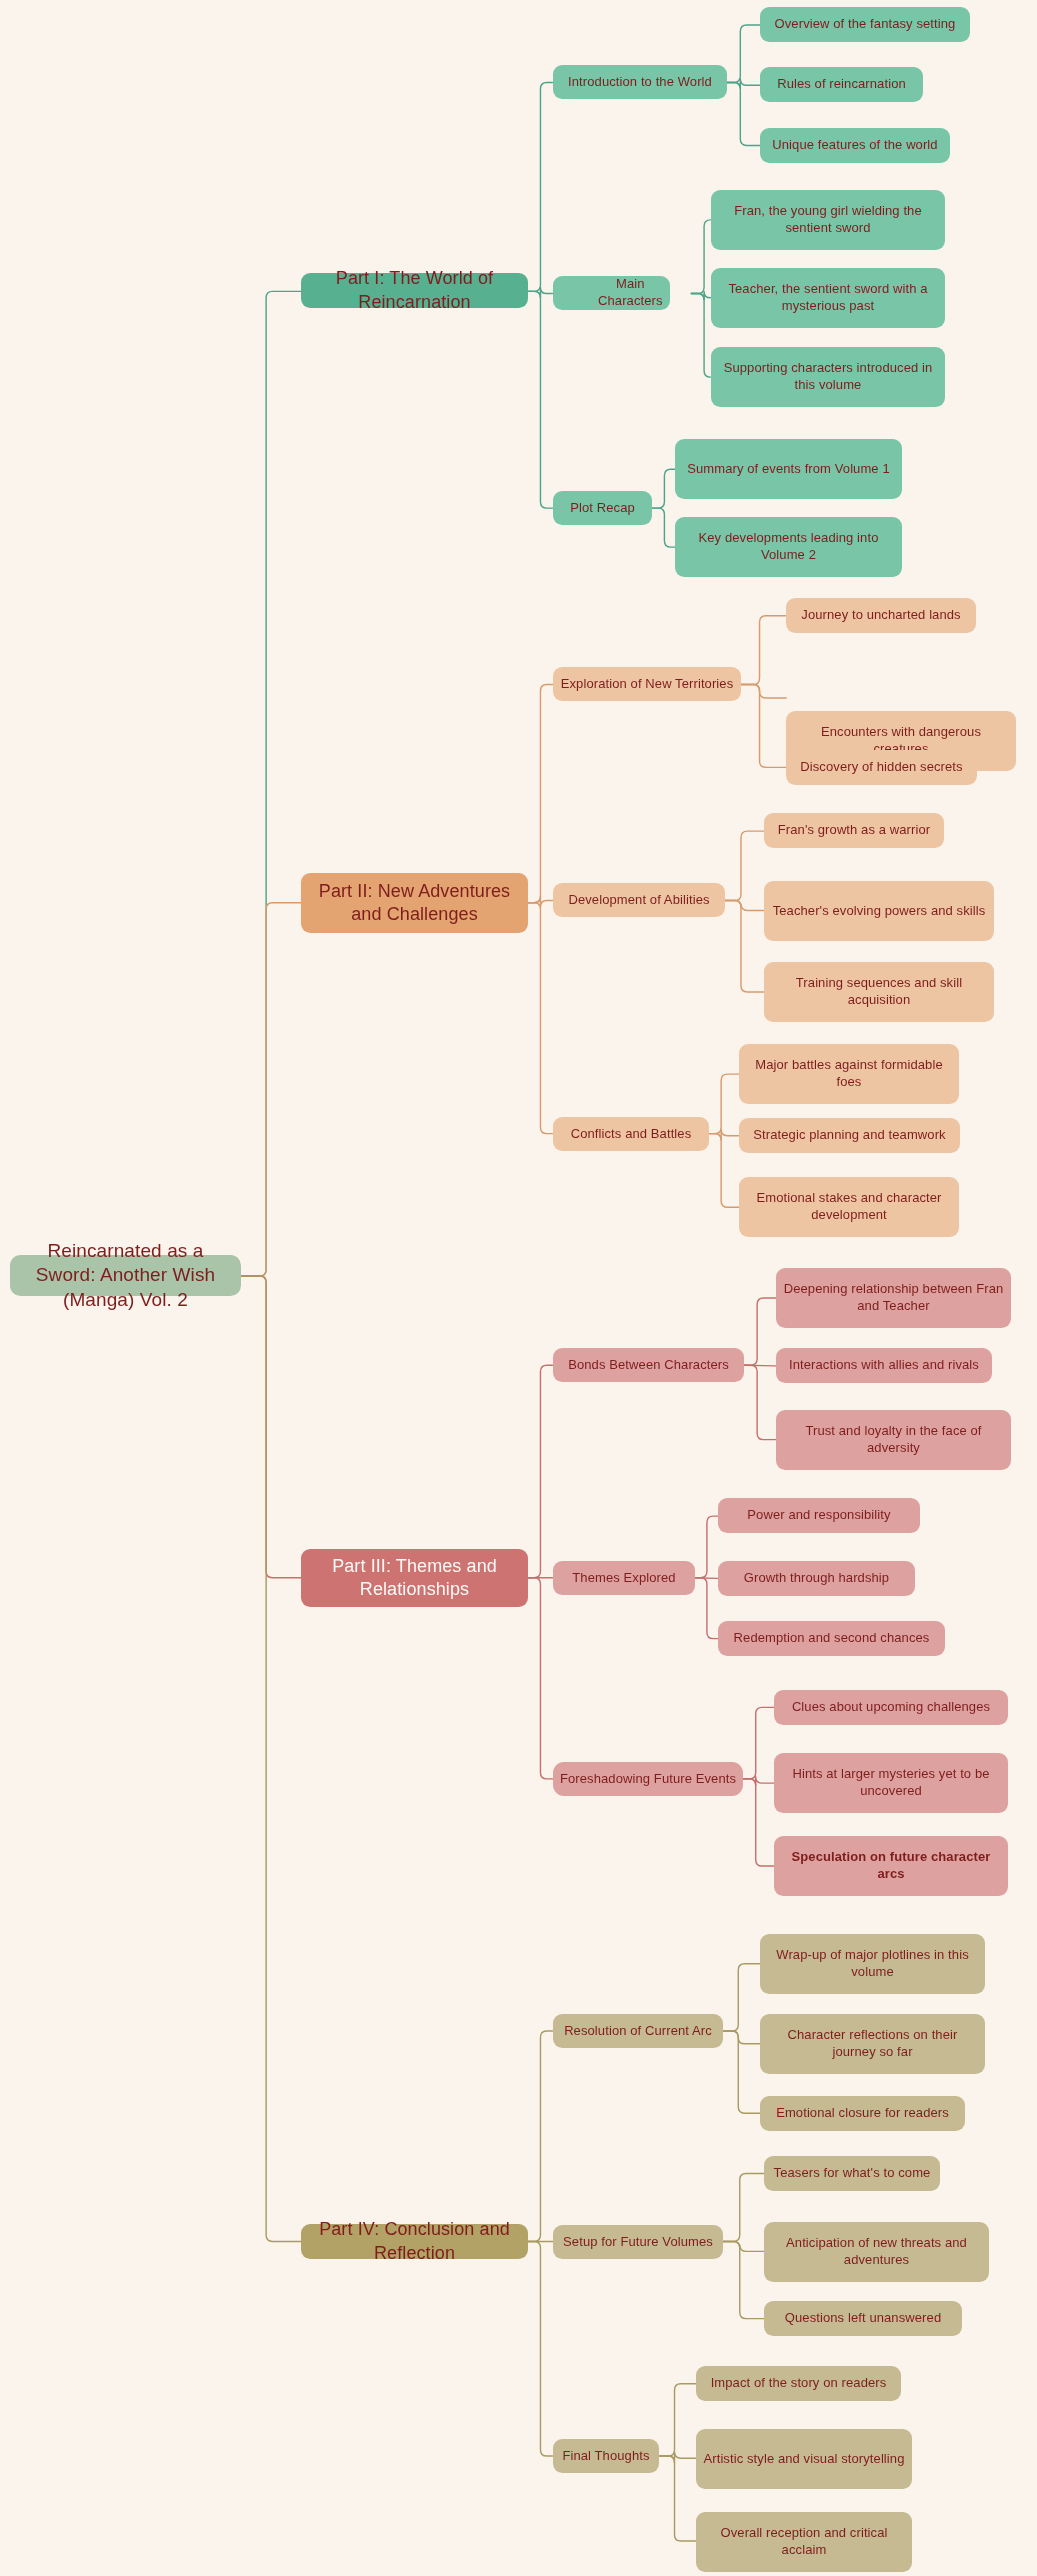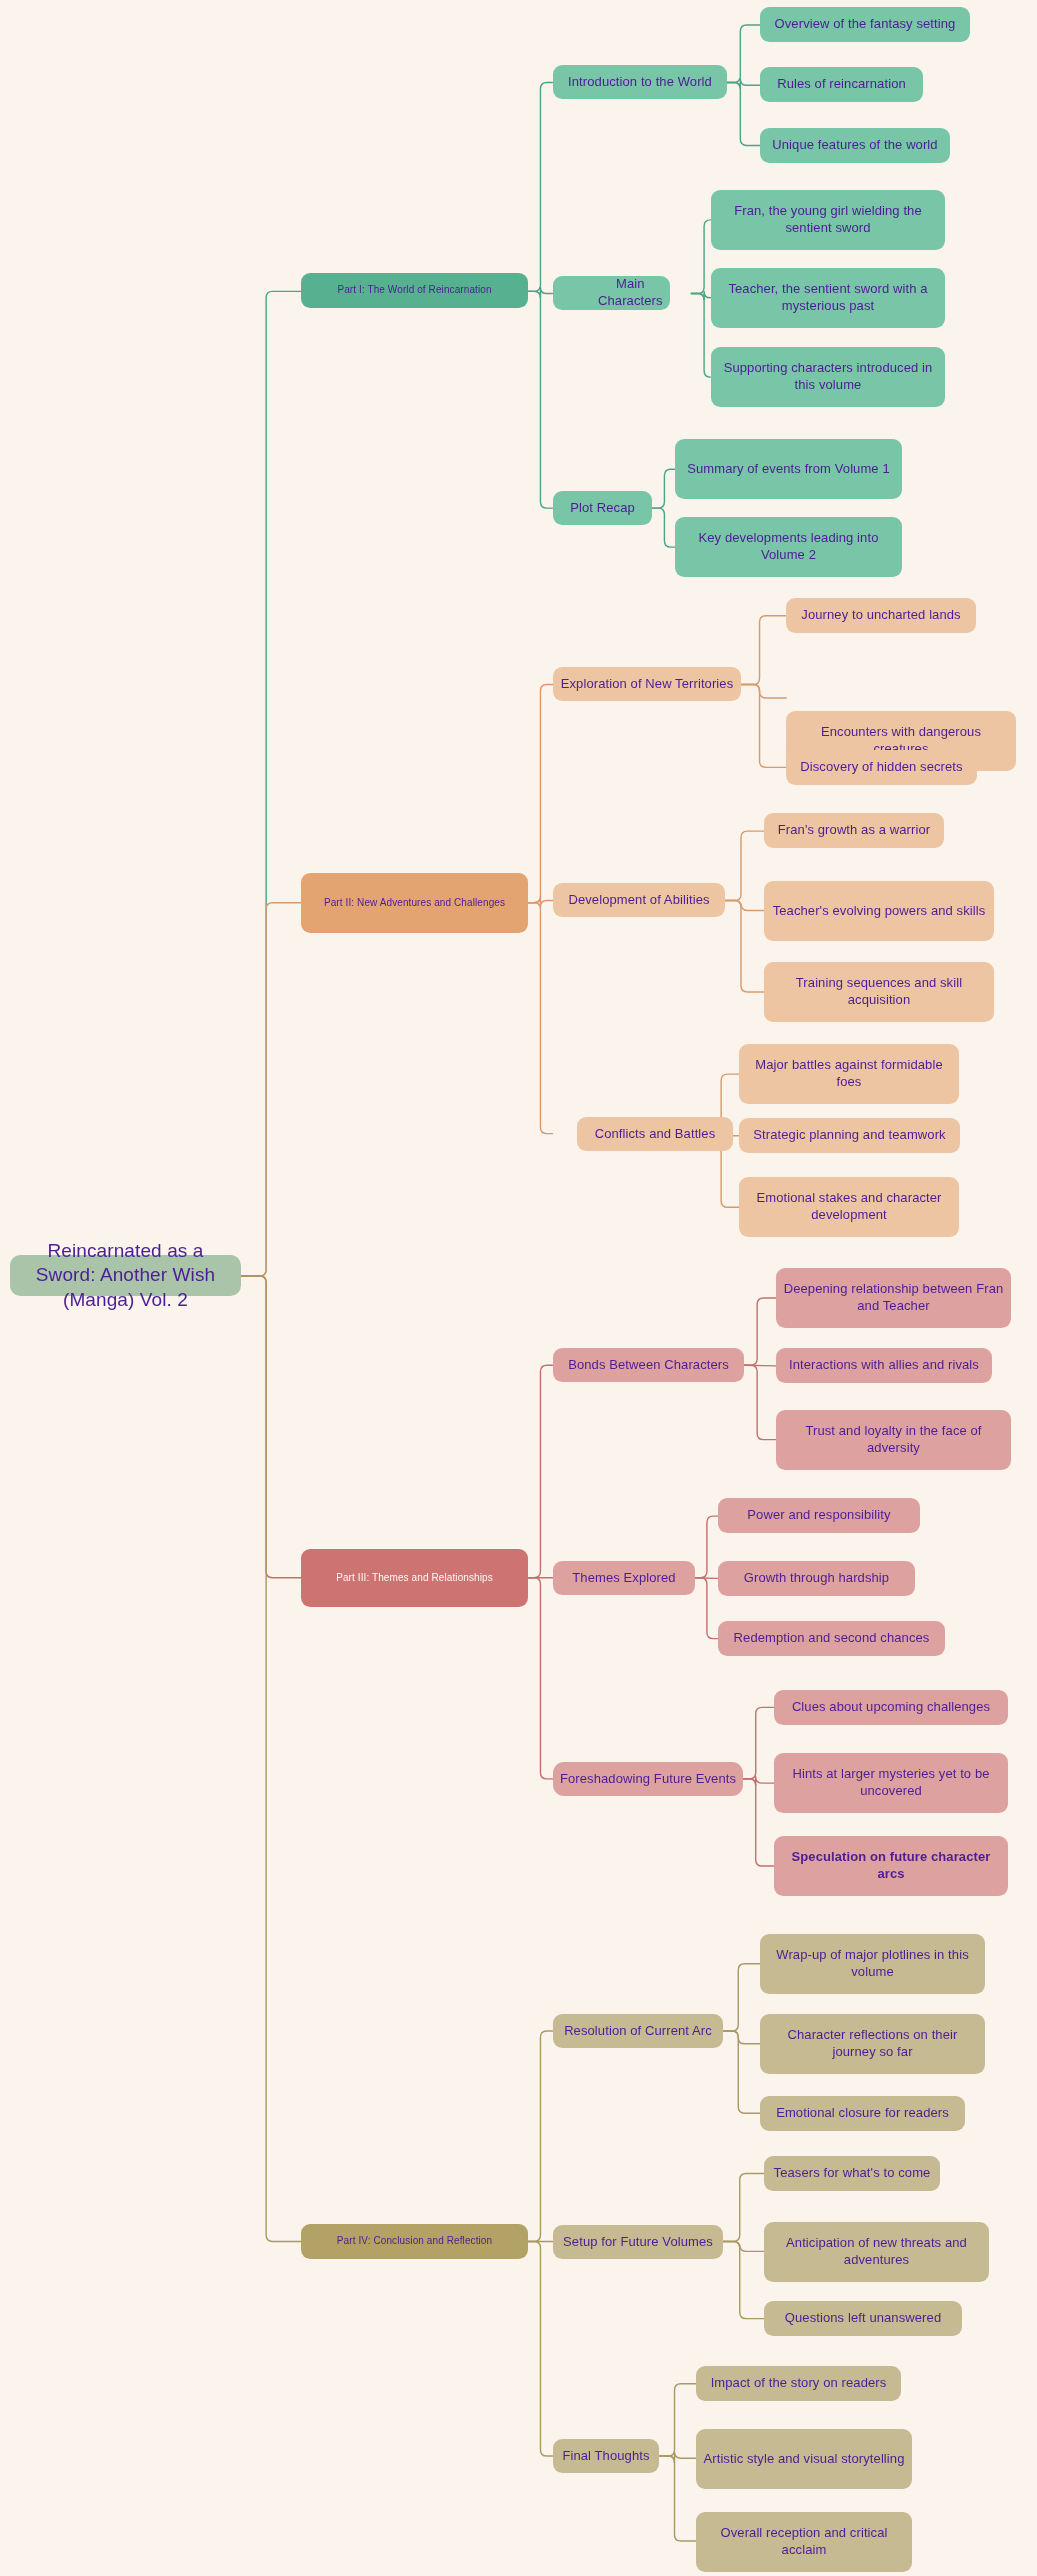--- a/index.html
+++ b/index.html
@@ -12,30 +12,30 @@
     position:relative;
   }
   #canvas{position:absolute;left:0;top:0;width:1037px;height:2576px;}
   #edges{position:absolute;left:0;top:0;width:1037px;height:2576px;pointer-events:none;}
   .node{
     position:absolute;
     box-sizing:border-box;
     display:flex;align-items:center;justify-content:center;
     text-align:center;
     border-radius:9.2px;
-    color:#4c1d95;
+    color:#7f1d1d;
     line-height:1.28;
     padding:3.5px 6.4px;
     letter-spacing:0.1px;
   }
   .node.root{
     font-size:19px;
     border-radius:10.6px;
   }
-  .node.lvl1{font-size:10px;}
+  .node.lvl1{font-size:18px;}
   .node.lvl2{font-size:13px;}
   .node.lvl3{font-size:13px;}
   .node.white-text{color:#fdfaf6;}
 </style>
 </head>
 <body style="background: rgb(250, 244, 236);">
 
 <div id="canvas">
   <svg id="edges" viewBox="0 0 1464 3636" xmlns="http://www.w3.org/2000/svg">
       <path d="M 340 1801 L 366.7 1801 Q 375.7 1801 375.7 1792 L 375.7 420 Q 375.7 411 384.7 411 L 425 411" fill="none" stroke="#4da489" stroke-width="2" stroke-linecap="round" stroke-linejoin="round"></path>
@@ -149,21 +149,21 @@
     </div>
     <div class="node lvl3" style="left: 764px; top: 813px; width: 180px; height: 35px; background: rgb(238, 197, 163);">
       <span>Fran's growth as a warrior</span>
     </div>
     <div class="node lvl3" style="left: 764px; top: 881px; width: 230px; height: 60px; background: rgb(238, 197, 163);">
       <span>Teacher's evolving powers and skills</span>
     </div>
     <div class="node lvl3" style="left: 764px; top: 962px; width: 230px; height: 60px; background: rgb(238, 197, 163);">
       <span>Training sequences and skill acquisition</span>
     </div>
-    <div class="node lvl2" style="left: 553px; top: 1117px; width: 156px; height: 34px; background: rgb(238, 197, 163); margin-left: 24px;">
+    <div class="node lvl2" style="left: 553px; top: 1117px; width: 156px; height: 34px; background: rgb(238, 197, 163);">
       <span>Conflicts and Battles</span>
     </div>
     <div class="node lvl3" style="left: 739px; top: 1044px; width: 220px; height: 60px; background: rgb(238, 197, 163);">
       <span>Major battles against formidable foes</span>
     </div>
     <div class="node lvl3" style="left: 739px; top: 1118px; width: 221px; height: 35px; background: rgb(238, 197, 163);">
       <span>Strategic planning and teamwork</span>
     </div>
     <div class="node lvl3" style="left: 739px; top: 1177px; width: 220px; height: 60px; background: rgb(238, 197, 163);">
       <span>Emotional stakes and character development</span>

